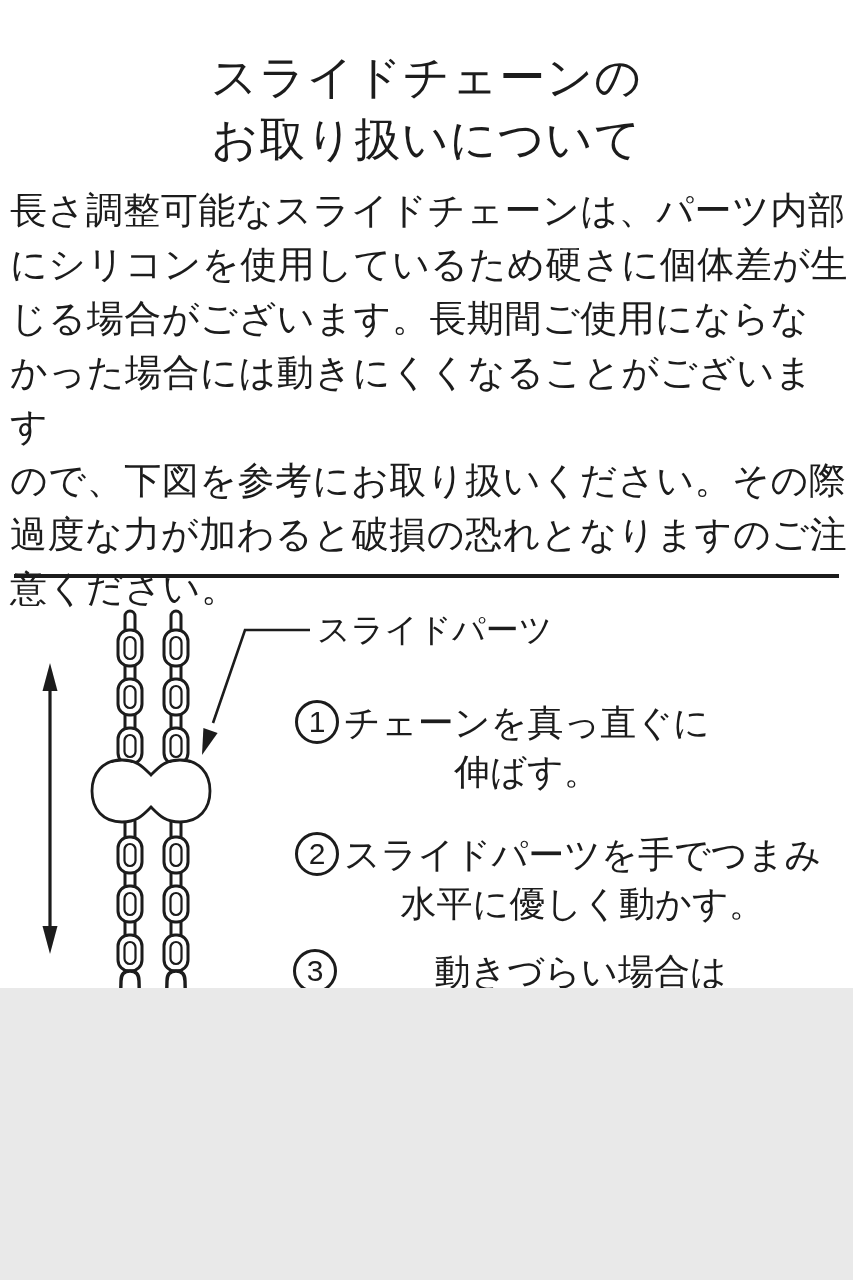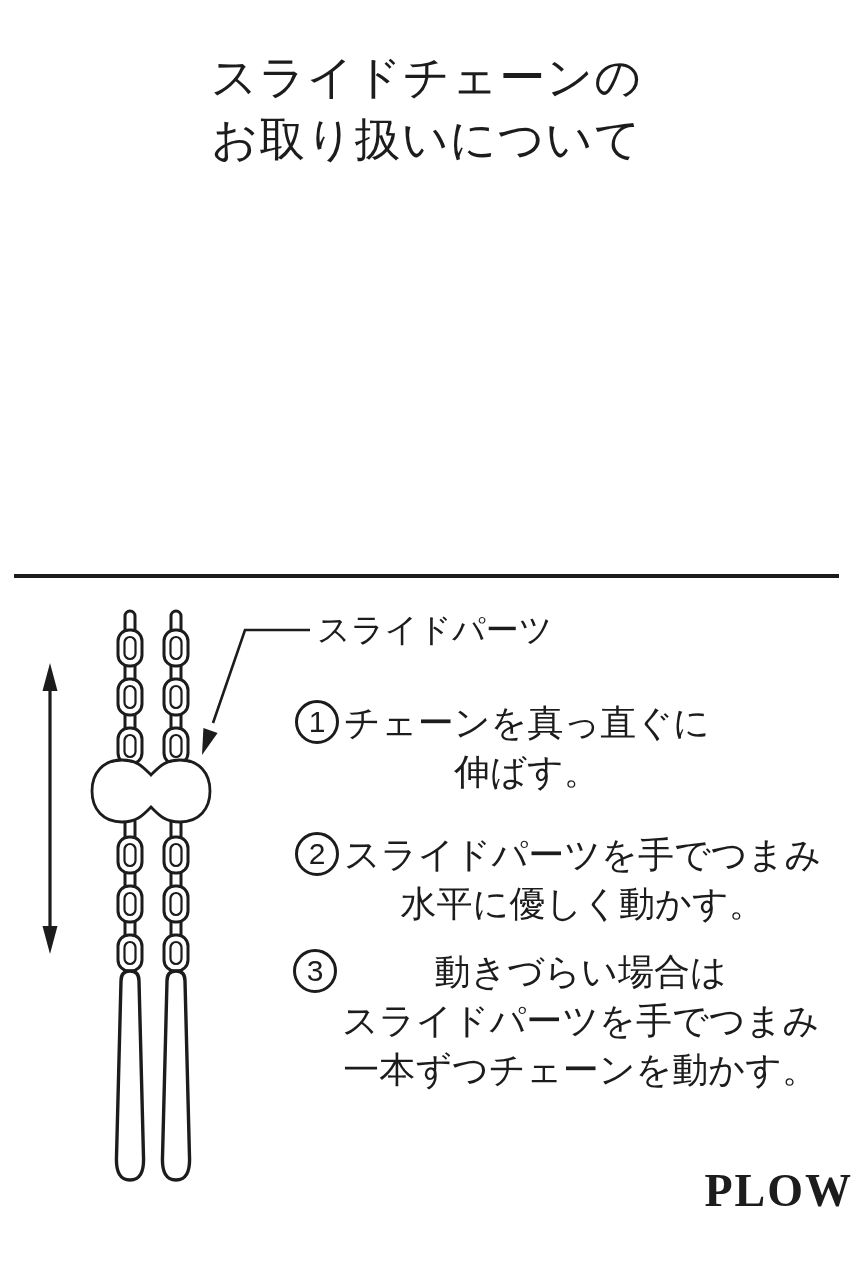--- a/index.html
+++ b/index.html
@@ -2,21 +2,21 @@
 <html style="--ink: #1c1c1c; --bg: #ffffff;"><head>
 <meta charset="utf-8">
 <style>
   :root{
     --ink:#1c1c1c;
     --bg:#ffffff;
   }
   html,body{margin:0;padding:0;background:#e9e9e9;}
   .page{
     position:relative;
-    width:853px;height:1280px;
+    width:853px;height:988px;
     margin:0 auto;
     background:var(--bg);
     overflow:hidden;
     font-family:"Liberation Sans","DejaVu Sans",sans-serif;
     color:var(--ink);
   }
   .title{
     position:absolute;top:46px;left:0;right:0;
     margin:0;
     text-align:center;
@@ -73,20 +73,27 @@
   }
 </style>
 </head>
 <body>
 
 <div class="page">
 
   <h1 class="title">スライドチェーンの
 お取り扱いについて</h1>
 
+  <p class="intro">長さ調整可能なスライドチェーンは、パーツ内部
+にシリコンを使用しているため硬さに個体差が生
+じる場合がございます。長期間ご使用にならな
+かった場合には動きにくくなることがございます
+ので、下図を参考にお取り扱いください。その際
+過度な力が加わると破損の恐れとなりますのご注
+意ください。</p>
 
   <div class="divider"></div>
 
   <svg class="diagram" viewBox="0 0 853 620" aria-hidden="true">
     <defs>
       <g id="linkW">
         <rect class="stroke" x="-12" y="0" width="24" height="36" rx="11" stroke-width="3"></rect>
         <rect class="stroke" x="-5.5" y="7" width="11" height="22" rx="5.5" stroke-width="2.2"></rect>
       </g>
       <g id="linkN">

